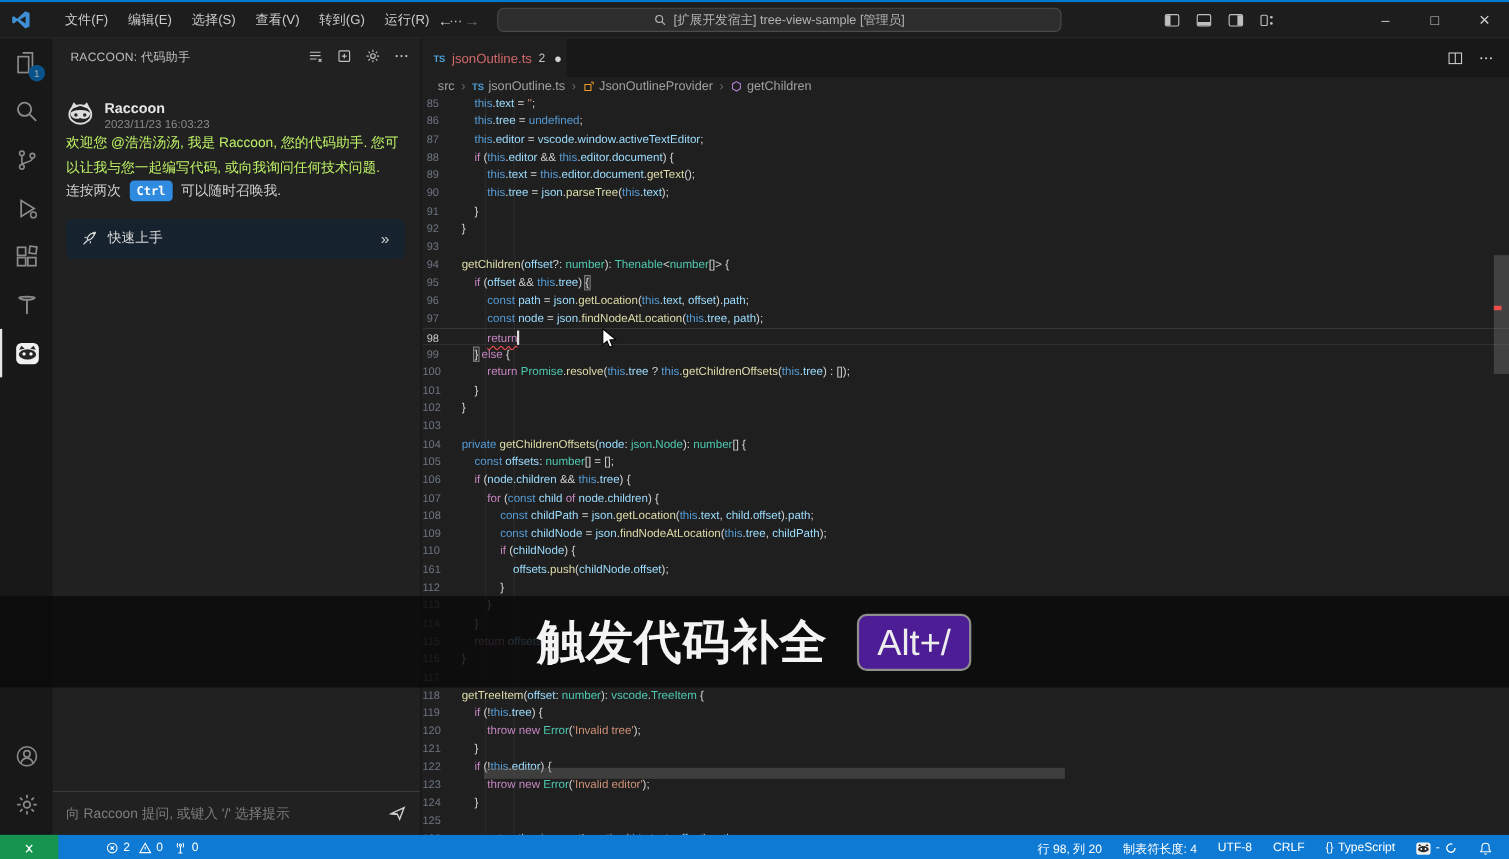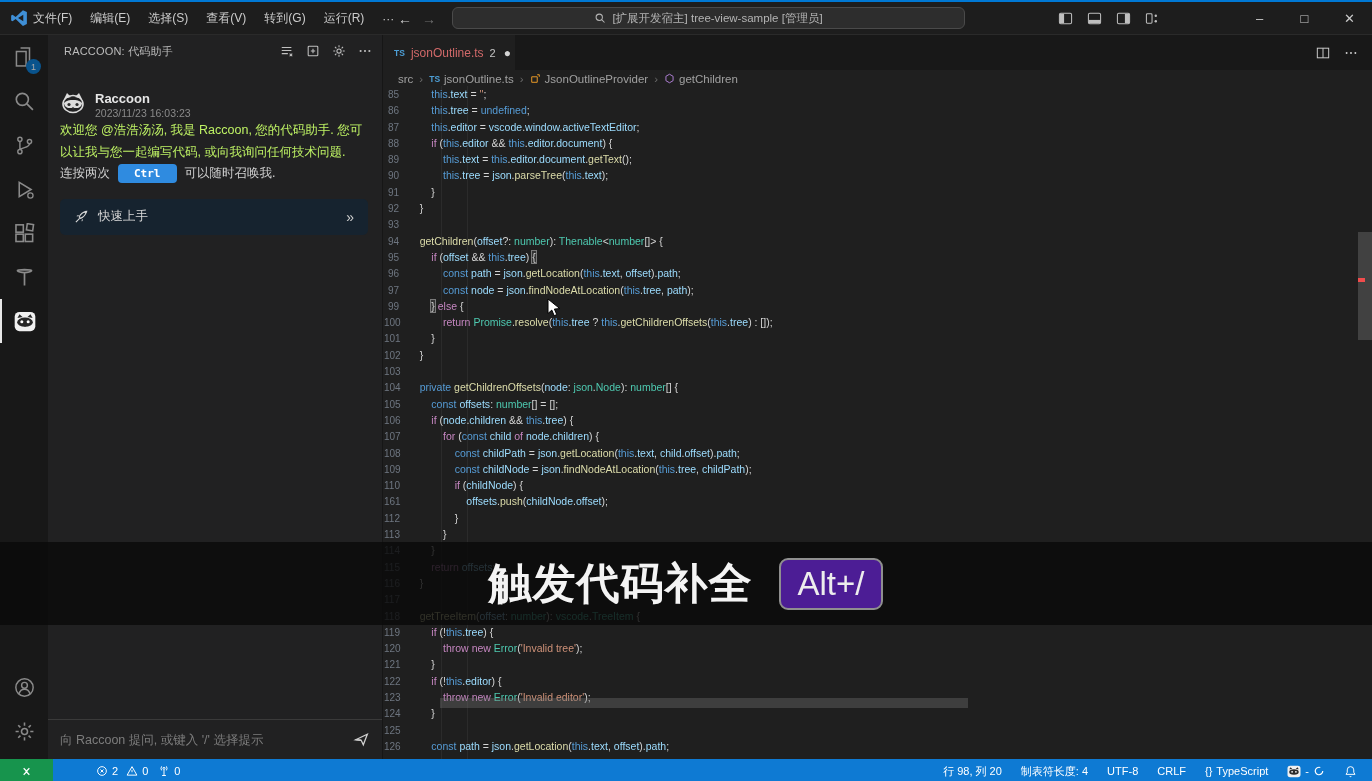--- a/index.html
+++ b/index.html
@@ -2,21 +2,21 @@
 <html><head>
 <meta charset="utf-8">
 <style>
   *{margin:0;padding:0;box-sizing:border-box;font-family:"Liberation Sans","DejaVu Sans",sans-serif;}
   html,body{width:1372px;height:781px;overflow:hidden;background:#1f1f1f;}
   #window{position:relative;width:1372px;height:781px;background:#1f1f1f;border-top:2px solid #0078d4;overflow:hidden;}
   svg{display:block}
   
   #titlebar{position:absolute;left:0;top:0;width:100%;height:33px;background:#1d1d1d;border-bottom:1px solid #2a2a2a;}
   #vscode-logo{position:absolute;left:10px;top:7px;}
-  #menus{position:absolute;left:24px;top:0;height:33px;display:flex;align-items:center;text-align:center;}
+  #menus{position:absolute;left:50px;top:0;height:33px;display:flex;align-items:center;text-align:center;}
   .menu-item{color:#cccccc;font-size:12px;padding:4px 9px;border-radius:4px;cursor:default;}
   #nav-arrows{position:absolute;left:398px;top:0;height:33px;display:flex;align-items:center;gap:10px;color:#cfcfcf;font-size:14px;}
   #nav-arrows .dim{color:#6f6f6f;}
   #search-box{position:absolute;left:452px;top:5px;width:513px;height:22px;background:#2d2d2d;border:1px solid #4a4a4a;border-radius:6px;display:flex;align-items:center;justify-content:center;gap:6px;color:#b4b4b4;font-size:11.5px;}
   #layout-icons{position:absolute;right:212px;top:0;height:33px;display:flex;align-items:center;gap:14px;}
   #win-controls{position:absolute;right:0;top:0;height:33px;display:flex;}
   .win-btn{width:45px;height:33px;display:flex;align-items:center;justify-content:center;color:#cccccc;font-size:13px;}
   
   #activitybar{position:absolute;left:0;top:33px;width:48px;height:724px;background:#181818;display:flex;flex-direction:column;}
   .ab-item{position:relative;width:48px;height:44px;display:flex;align-items:center;justify-content:center;opacity:.62;}
@@ -27,21 +27,21 @@
   #sidebar{position:absolute;left:48px;top:33px;width:335px;height:724px;background:#212122;border-right:1px solid #161616;}
   #sb-header{height:32px;display:flex;align-items:center;padding:0 10px 0 16px;}
   #sb-title{font-size:11px;color:#bcbcbc;letter-spacing:.2px;flex:1;white-space:nowrap;overflow:hidden;}
   #sb-actions{display:flex;align-items:center;gap:12px;}
   #chat{padding:12px 14px 0 12px;}
   #msg-head{display:flex;gap:9px;margin-top:12px;}
   #msg-meta .name{font-size:13px;font-weight:bold;color:#e6e6e6;}
   #msg-meta .time{font-size:10.5px;color:#8a8a8a;margin-top:1px;}
   #welcome{margin-top:1px;font-size:12.5px;color:#bef264;line-height:1.75;width:314px;}
   #ctrl-line{font-size:12.5px;color:#d0d0d0;display:flex;align-items:center;gap:8px;}
-  .key-badge{background:#2f8be0;color:#fff;font-family:"DejaVu Sans Mono",monospace;font-size:11px;font-weight:bold;padding:3px 16px;border-radius:4px;}
+  .key-badge{background:#2f8be0;color:#fff;font-family:"DejaVu Sans Mono",monospace;font-size:11px;font-weight:bold;padding:3px 6px;border-radius:4px;}
   #quickstart{margin-top:16px;height:36px;background:#16232f;border-radius:5px;display:flex;align-items:center;padding:0 14px;gap:9px;color:#d8d8d8;font-size:12.5px;}
   #quickstart .chev{margin-left:auto;color:#cfcfcf;font-size:14px;}
   #sb-input{position:absolute;left:0;bottom:0;width:100%;height:40px;border-top:1px solid #3a3a3a;display:flex;align-items:center;padding:0 12px;gap:8px;}
   #chat-input{flex:1;background:transparent;border:none;outline:none;color:#d0d0d0;font-size:12.5px;}
   #chat-input::placeholder{color:#7d7d7d;}
   
   #editor{position:absolute;left:384px;top:33px;width:988px;height:724px;background:#1f1f1f;}
   #tabbar{height:35px;background:#181818;display:flex;align-items:stretch;}
   #tab-active{width:131px;background:#1f1f1f;display:flex;align-items:center;gap:6px;padding:0 10px;font-size:12px;}
   .ts-badge{color:#4d9fd6;font-size:8.5px;font-weight:bold;}
@@ -354,20 +354,21 @@
           <div class="code-line"><span class="ln">88</span><span class="tk-w">        </span><span class="tk-k">if</span><span class="tk-w"> (</span><span class="tk-b">this</span><span class="tk-w">.</span><span class="tk-v">editor</span><span class="tk-w"> &amp;&amp; </span><span class="tk-b">this</span><span class="tk-w">.</span><span class="tk-v">editor</span><span class="tk-w">.</span><span class="tk-v">document</span><span class="tk-w">) {</span></div>
           <div class="code-line"><span class="ln">89</span><span class="tk-w">            </span><span class="tk-b">this</span><span class="tk-w">.</span><span class="tk-v">text</span><span class="tk-w"> = </span><span class="tk-b">this</span><span class="tk-w">.</span><span class="tk-v">editor</span><span class="tk-w">.</span><span class="tk-v">document</span><span class="tk-w">.</span><span class="tk-f">getText</span><span class="tk-w">();</span></div>
           <div class="code-line"><span class="ln">90</span><span class="tk-w">            </span><span class="tk-b">this</span><span class="tk-w">.</span><span class="tk-v">tree</span><span class="tk-w"> = </span><span class="tk-v">json</span><span class="tk-w">.</span><span class="tk-f">parseTree</span><span class="tk-w">(</span><span class="tk-b">this</span><span class="tk-w">.</span><span class="tk-v">text</span><span class="tk-w">);</span></div>
           <div class="code-line"><span class="ln">91</span><span class="tk-w">        }</span></div>
           <div class="code-line"><span class="ln">92</span><span class="tk-w">    }</span></div>
           <div class="code-line"><span class="ln">93</span></div>
           <div class="code-line"><span class="ln">94</span><span class="tk-w">    </span><span class="tk-f">getChildren</span><span class="tk-w">(</span><span class="tk-v">offset</span><span class="tk-w">?: </span><span class="tk-t">number</span><span class="tk-w">): </span><span class="tk-t">Thenable</span><span class="tk-w">&lt;</span><span class="tk-t">number</span><span class="tk-w">[]&gt; {</span></div>
           <div class="code-line"><span class="ln">95</span><span class="tk-w">        </span><span class="tk-k">if</span><span class="tk-w"> (</span><span class="tk-v">offset</span><span class="tk-w"> &amp;&amp; </span><span class="tk-b">this</span><span class="tk-w">.</span><span class="tk-v">tree</span><span class="tk-w">) </span><span class="tk-bh">{</span></div>
           <div class="code-line"><span class="ln">96</span><span class="tk-w">            </span><span class="tk-b">const</span><span class="tk-w"> </span><span class="tk-v">path</span><span class="tk-w"> = </span><span class="tk-v">json</span><span class="tk-w">.</span><span class="tk-f">getLocation</span><span class="tk-w">(</span><span class="tk-b">this</span><span class="tk-w">.</span><span class="tk-v">text</span><span class="tk-w">, </span><span class="tk-v">offset</span><span class="tk-w">).</span><span class="tk-v">path</span><span class="tk-w">;</span></div>
           <div class="code-line"><span class="ln">97</span><span class="tk-w">            </span><span class="tk-b">const</span><span class="tk-w"> </span><span class="tk-v">node</span><span class="tk-w"> = </span><span class="tk-v">json</span><span class="tk-w">.</span><span class="tk-f">findNodeAtLocation</span><span class="tk-w">(</span><span class="tk-b">this</span><span class="tk-w">.</span><span class="tk-v">tree</span><span class="tk-w">, </span><span class="tk-v">path</span><span class="tk-w">);</span></div>
+          <div class="code-line current"><span class="ln">98</span><span class="tk-w">            </span><span class="tk-e">return</span><span class="cursor"></span></div>
           <div class="code-line"><span class="ln">99</span><span class="tk-w">        </span><span class="tk-bh">}</span><span class="tk-w"> </span><span class="tk-k">else</span><span class="tk-w"> {</span></div>
           <div class="code-line"><span class="ln">100</span><span class="tk-w">            </span><span class="tk-k">return</span><span class="tk-w"> </span><span class="tk-t">Promise</span><span class="tk-w">.</span><span class="tk-f">resolve</span><span class="tk-w">(</span><span class="tk-b">this</span><span class="tk-w">.</span><span class="tk-v">tree</span><span class="tk-w"> ? </span><span class="tk-b">this</span><span class="tk-w">.</span><span class="tk-f">getChildrenOffsets</span><span class="tk-w">(</span><span class="tk-b">this</span><span class="tk-w">.</span><span class="tk-v">tree</span><span class="tk-w">) : []);</span></div>
           <div class="code-line"><span class="ln">101</span><span class="tk-w">        }</span></div>
           <div class="code-line"><span class="ln">102</span><span class="tk-w">    }</span></div>
           <div class="code-line"><span class="ln">103</span></div>
           <div class="code-line"><span class="ln">104</span><span class="tk-w">    </span><span class="tk-b">private</span><span class="tk-w"> </span><span class="tk-f">getChildrenOffsets</span><span class="tk-w">(</span><span class="tk-v">node</span><span class="tk-w">: </span><span class="tk-t">json</span><span class="tk-w">.</span><span class="tk-t">Node</span><span class="tk-w">): </span><span class="tk-t">number</span><span class="tk-w">[] {</span></div>
           <div class="code-line"><span class="ln">105</span><span class="tk-w">        </span><span class="tk-b">const</span><span class="tk-w"> </span><span class="tk-v">offsets</span><span class="tk-w">: </span><span class="tk-t">number</span><span class="tk-w">[] = [];</span></div>
           <div class="code-line"><span class="ln">106</span><span class="tk-w">        </span><span class="tk-k">if</span><span class="tk-w"> (</span><span class="tk-v">node</span><span class="tk-w">.</span><span class="tk-v">children</span><span class="tk-w"> &amp;&amp; </span><span class="tk-b">this</span><span class="tk-w">.</span><span class="tk-v">tree</span><span class="tk-w">) {</span></div>
           <div class="code-line"><span class="ln">107</span><span class="tk-w">            </span><span class="tk-k">for</span><span class="tk-w"> (</span><span class="tk-b">const</span><span class="tk-w"> </span><span class="tk-v">child</span><span class="tk-w"> </span><span class="tk-k">of</span><span class="tk-w"> </span><span class="tk-v">node</span><span class="tk-w">.</span><span class="tk-v">children</span><span class="tk-w">) {</span></div>
           <div class="code-line"><span class="ln">108</span><span class="tk-w">                </span><span class="tk-b">const</span><span class="tk-w"> </span><span class="tk-v">childPath</span><span class="tk-w"> = </span><span class="tk-v">json</span><span class="tk-w">.</span><span class="tk-f">getLocation</span><span class="tk-w">(</span><span class="tk-b">this</span><span class="tk-w">.</span><span class="tk-v">text</span><span class="tk-w">, </span><span class="tk-v">child</span><span class="tk-w">.</span><span class="tk-v">offset</span><span class="tk-w">).</span><span class="tk-v">path</span><span class="tk-w">;</span></div>

